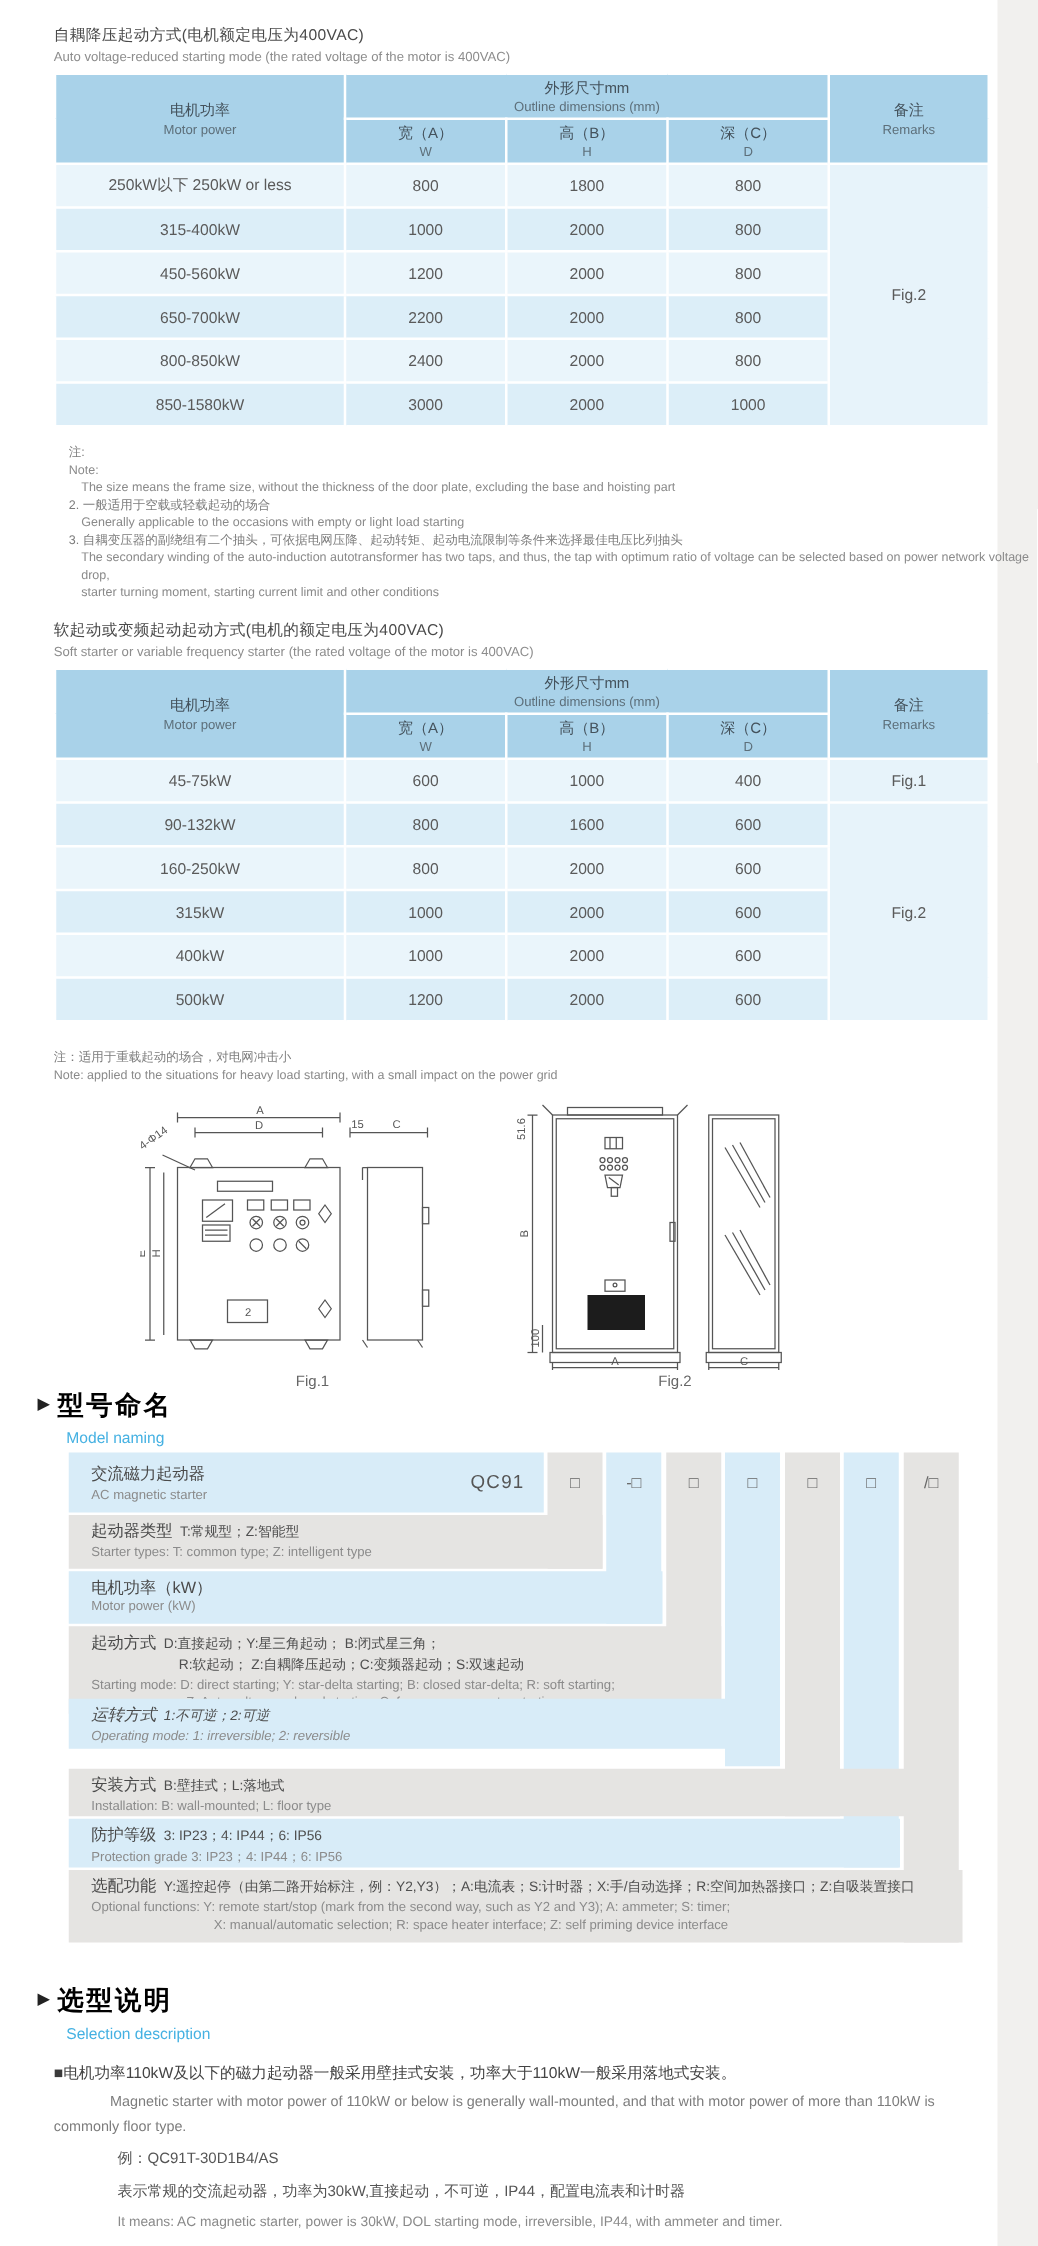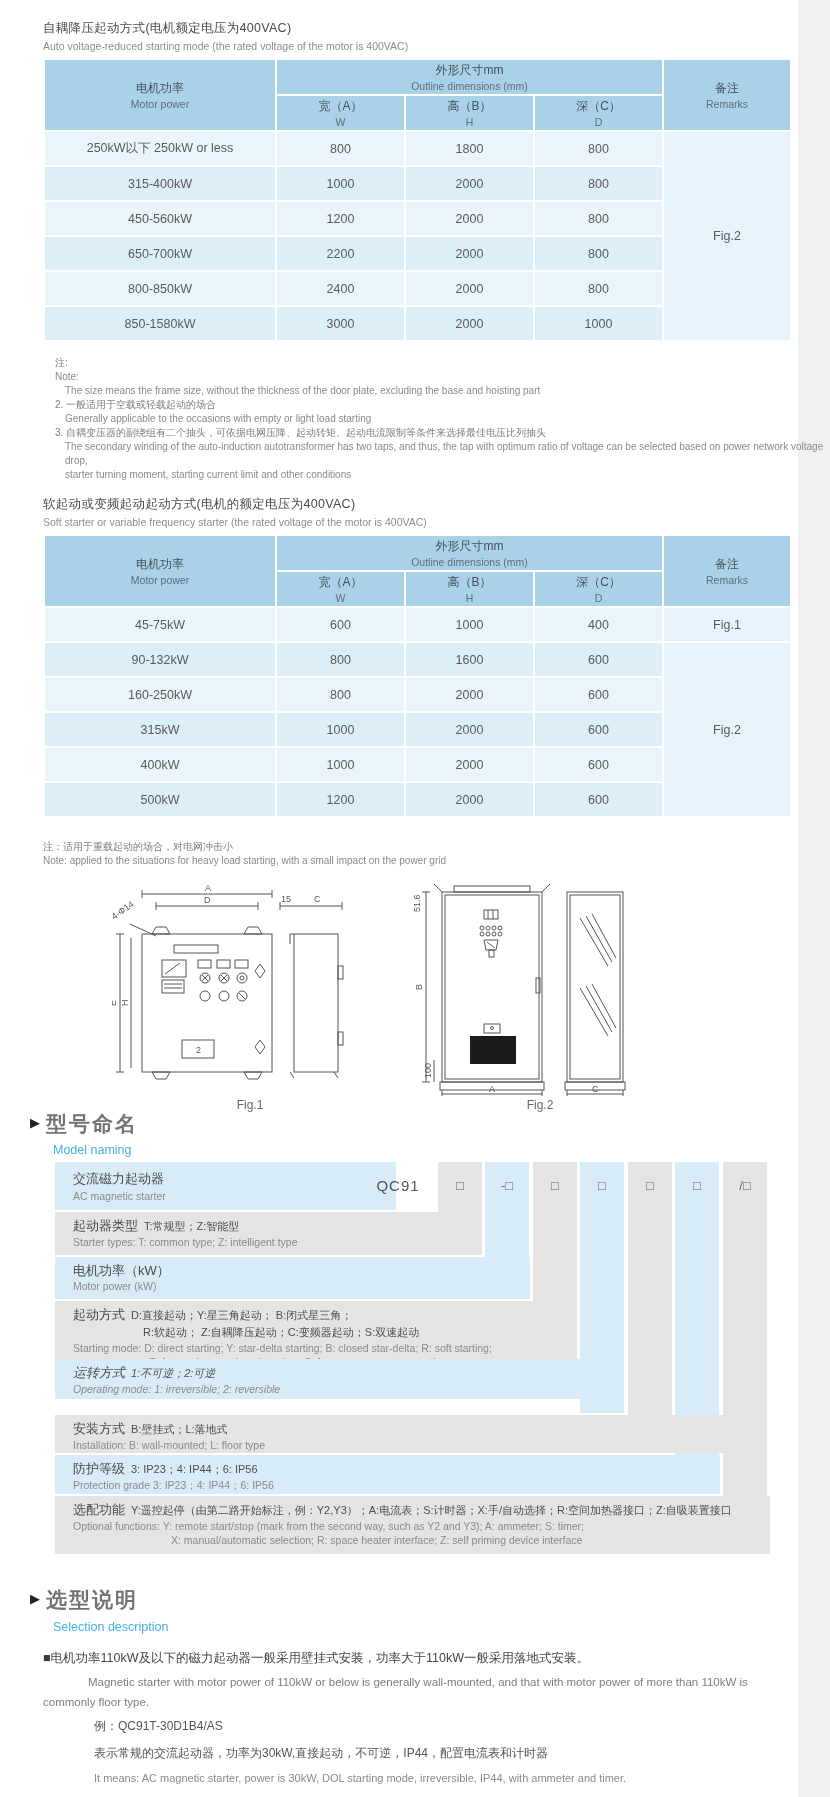--- a/index.html
+++ b/index.html
@@ -32,21 +32,21 @@
   
   .figsvg { position:absolute; }
   .figsvg path, .figsvg line, .figsvg rect, .figsvg circle, .figsvg polyline { fill:none; stroke:#555; stroke-width:1; }
   .figsvg rect.solid { fill:#1c1c1c; stroke:none; }
   .figsvg text { fill:#555; font-size:9px; stroke:none; font-family:"Liberation Sans",sans-serif; }
   .fig-caption { position:absolute; font-size:12px; color:#666; width:70px; text-align:center; }
 
   
   .sec-head { position:absolute; }
   .sec-head .arrow { color:#222; font-size:13px; vertical-align:4px; margin-right:6px; }
-  .sec-head .cn { font-size:21px; font-weight:bold; color:#737373; letter-spacing:2px; }
+  .sec-head .cn { font-size:21px; font-weight:bold; color:#000000; letter-spacing:2px; }
   .sec-sub { position:absolute; font-size:12.5px; color:#45b1e2; }
 
   
   .naming { position:absolute; left:55px; top:1162px; width:715px; height:392px; }
   .vbar { position:absolute; top:0; width:44px; }
   .vgray { background:#e5e4e2; }
   .vblue { background:#d8ecf8; }
   .nbox { position:absolute; top:0; height:48px; line-height:48px; width:44px; text-align:center; font-size:13px; color:#666; }
   .rrow { position:absolute; left:0; padding:5px 0 0 18px; }
   .rgray { background:#e5e4e2; }
@@ -387,21 +387,21 @@
     <div class="vbar vgray" style="left:668px; height:392px;"></div>
 
     <div class="nbox" style="left:383px;">□</div>
     <div class="nbox" style="left:430px;">-□</div>
     <div class="nbox" style="left:478px;">□</div>
     <div class="nbox" style="left:525px;">□</div>
     <div class="nbox" style="left:573px;">□</div>
     <div class="nbox" style="left:620px;">□</div>
     <div class="nbox" style="left:668px;">/□</div>
 
-    <div class="rrow rblue" style="top:0; height:48px; width:341px;">
+    <div class="rrow rblue" style="top:0; height:48px; width:380px;">
       <div class="r1cn">交流磁力起动器</div>
       <div class="r1en">AC magnetic starter</div>
       <div class="qc91">QC91</div>
     </div>
 
     <div class="rrow rgray" style="top:50px; height:43px; width:427px;">
       <div class="cnline"><span class="nlabel">起动器类型</span><span class="ndetail">T:常规型；Z:智能型</span></div>
       <div class="enline">Starter types: T: common type; Z: intelligent type</div>
     </div>
 

